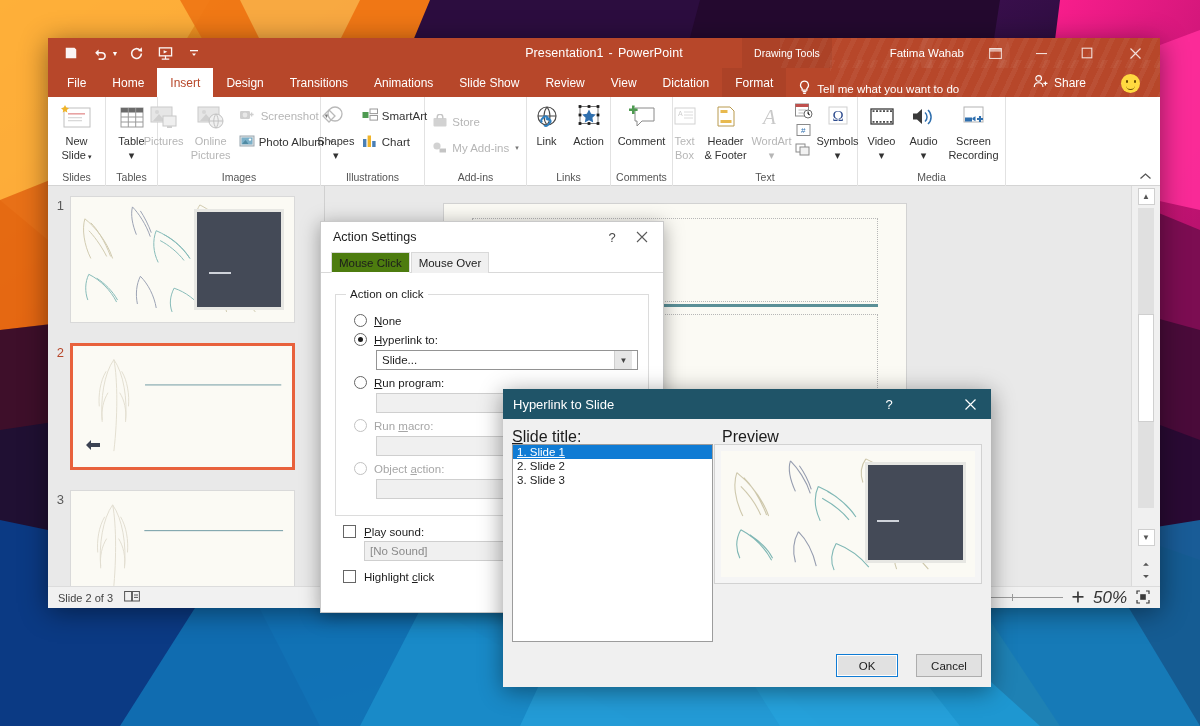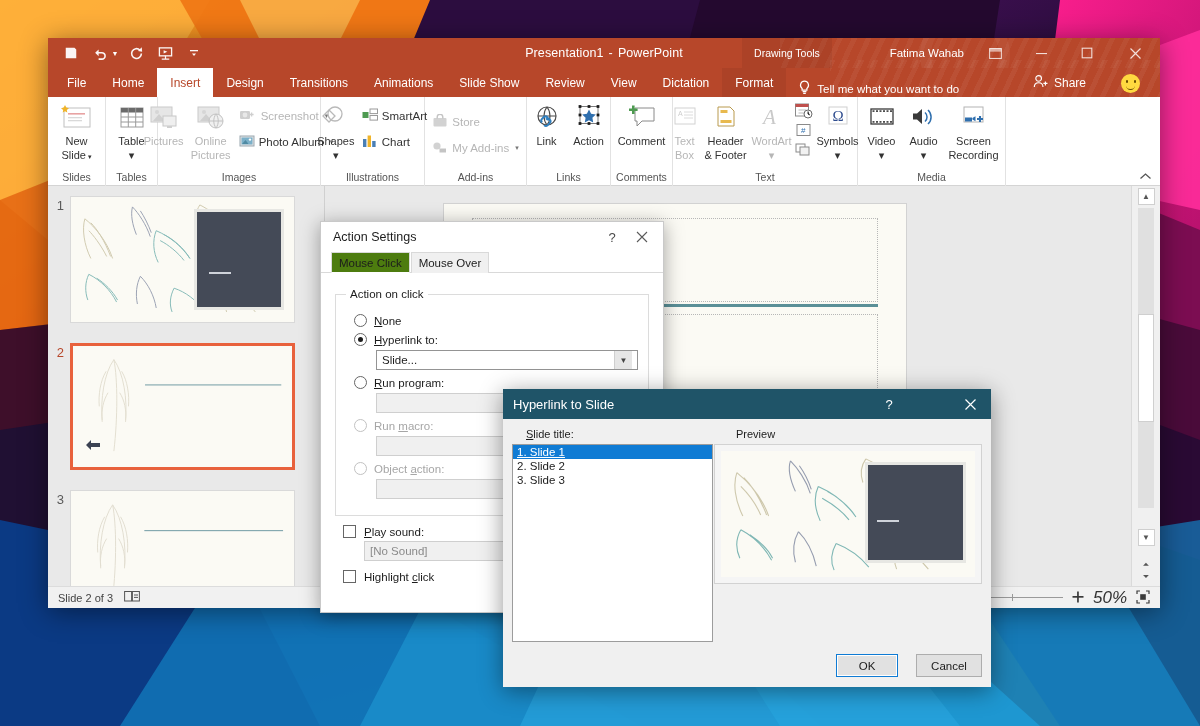--- a/index.html
+++ b/index.html
@@ -200,21 +200,21 @@
 
   
   #dlg-hyper { left:503px; top:389px; width:488px; height:298px; border:none;
     background:#f0f0f0; box-shadow:0 4px 22px rgba(0,0,0,.42); }
   #dlg-hyper .hdr { height:30px; background:#1f5468; display:flex; align-items:center;
     padding:0 4px 0 10px; color:#fff; font-size:13px;gap:47px; }
   #dlg-hyper .hdr .t { flex:1; }
   #dlg-hyper .hdr .b { width:34px; height:30px; display:flex; align-items:center;
     justify-content:center; font-size:13px; color:#fff; }
   .hy-body { position:absolute; left:0; right:0; top:30px; bottom:0; background:#f0f0f0; }
-  .hy-label { position:absolute; font-size:11px; color:#1c1c1c;margin-left:14px; }
+  .hy-label { position:absolute; font-size:16px; color:#1c1c1c; }
   .listbox { position:absolute; background:#fff; border:1px solid #9c9c9c; overflow:hidden; }
   .li { font-size:11.5px; color:#1c1c1c; padding:1px 4px; }
   .li.sel { background:#0f7bd4; color:#fff;text-decoration:underline; }
   .prevbox { position:absolute; background:#f5f5f5; border:1px solid #d2d2d2; padding:6px; }
   .prevshot { width:100%; height:100%; background:#fbfaf4; position:relative; overflow:hidden; }
   .btn { position:absolute; height:23px; background:#e1e1e1; border:1px solid #adadad;
     display:flex; align-items:center; justify-content:center; font-size:11.5px; color:#1c1c1c; }
   .btn.default { border:1px solid #0f7bd4; background:#e1e1e1; box-shadow:inset 0 0 0 1px #fff; }
 </style>
 </head>

